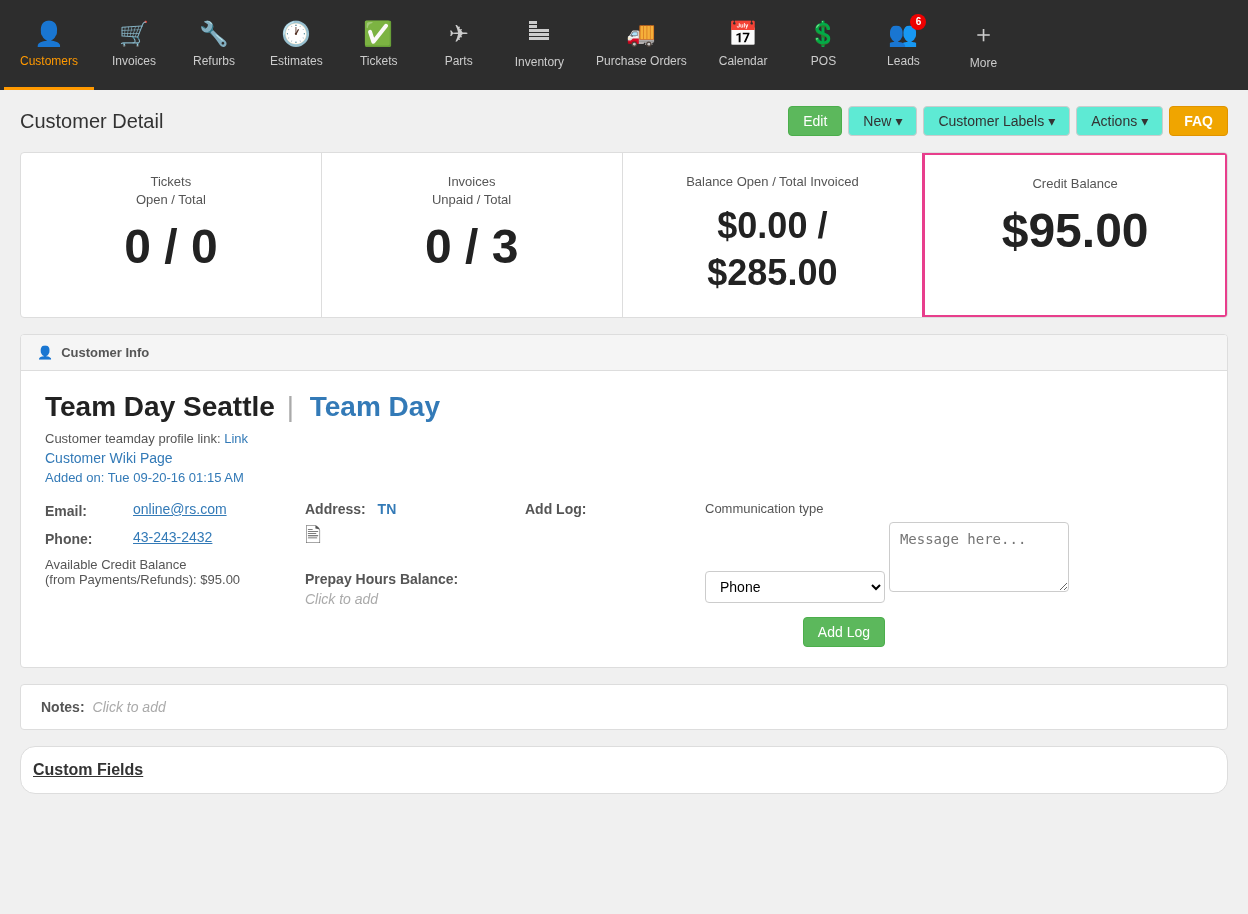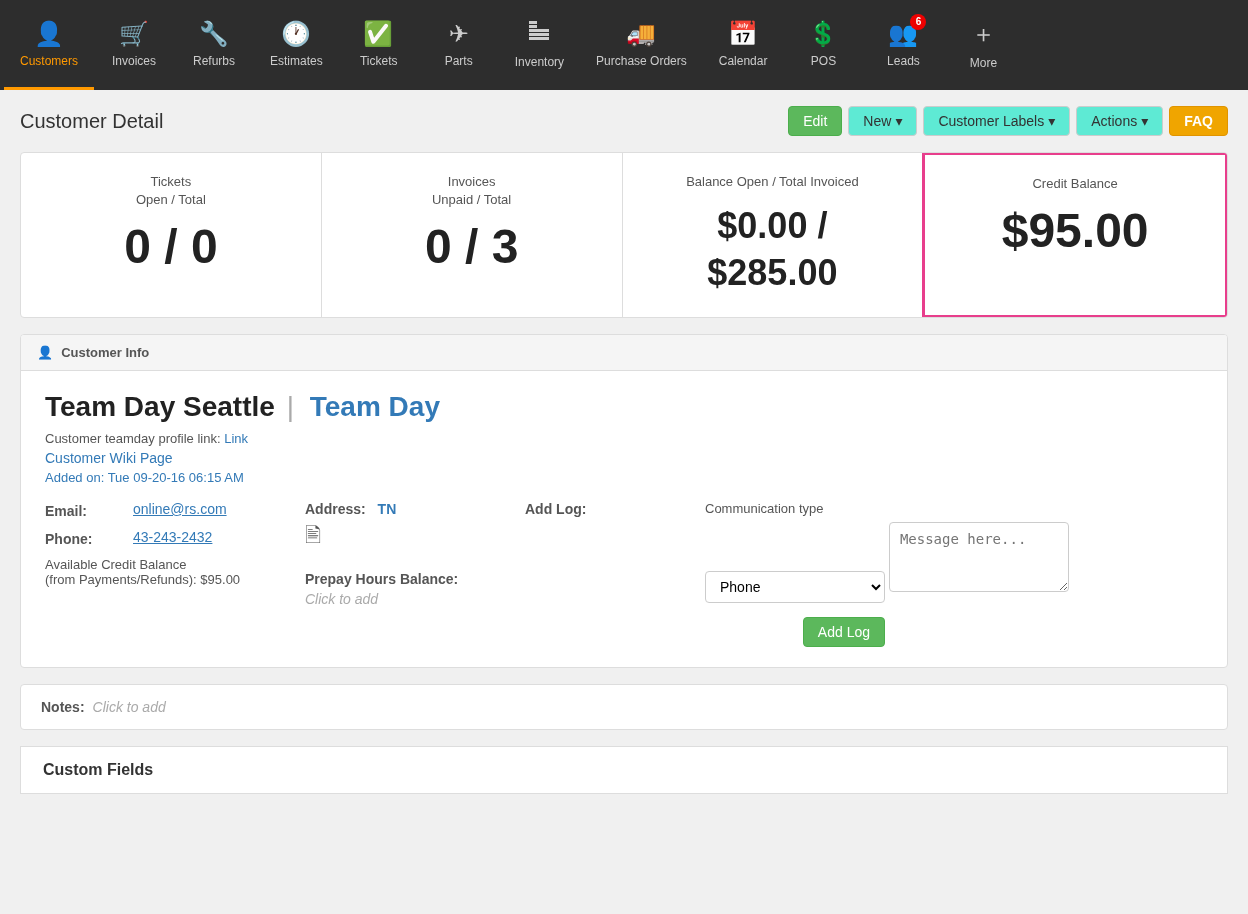--- a/index.html
+++ b/index.html
@@ -174,22 +174,23 @@
       align-items: center;
       gap: 8px;
     }
     .notes-label { font-weight: bold; color: #555; }
     .notes-placeholder { color: #aaa; font-style: italic; cursor: pointer; }
 
     
     .custom-fields-section {
       background: #fff;
       border: 1px solid #ddd;
-      border-radius: 0;
-      padding: 14px 22px;
+      border-radius: 15px;
+      padding: 14px 12px;
+      text-decoration: underline;
     }
     .custom-fields-title { font-size: 16px; font-weight: bold; color: #333; }
     .field-row {
       display: flex;
       align-items: flex-start;
       gap: 8px;
       margin-bottom: 10px;
     }
     .field-label-col { width: 80px; font-weight: bold; color: #555; padding-top: 2px; }
     .field-val-col { flex: 1; }
@@ -319,21 +320,21 @@
         <span class="customer-org">Team Day</span>
       </div>
 
       <div class="profile-link">
         <span>Customer teamday profile link:</span>
         <a href="#">Link</a>
       </div>
       <a href="#" class="wiki-link">Customer Wiki Page</a>
       <div class="added-on">
         <span>Added on: Tue 09-20-16</span>
-        <span style="color:#337ab7;">06:15 AM</span>
+        <span style="color:#337ab7;">01:15 AM</span>
       </div>
 
       <div style="display:grid; grid-template-columns: 260px 220px 180px 1fr; gap:16px 0; align-items:start;">
 
         <div>
           <div class="field-row">
             <div class="field-label-col">Email:</div>
             <div class="field-val-col">
               <a href="#" style="color:#337ab7;">online@rs.com</a>
             </div>

